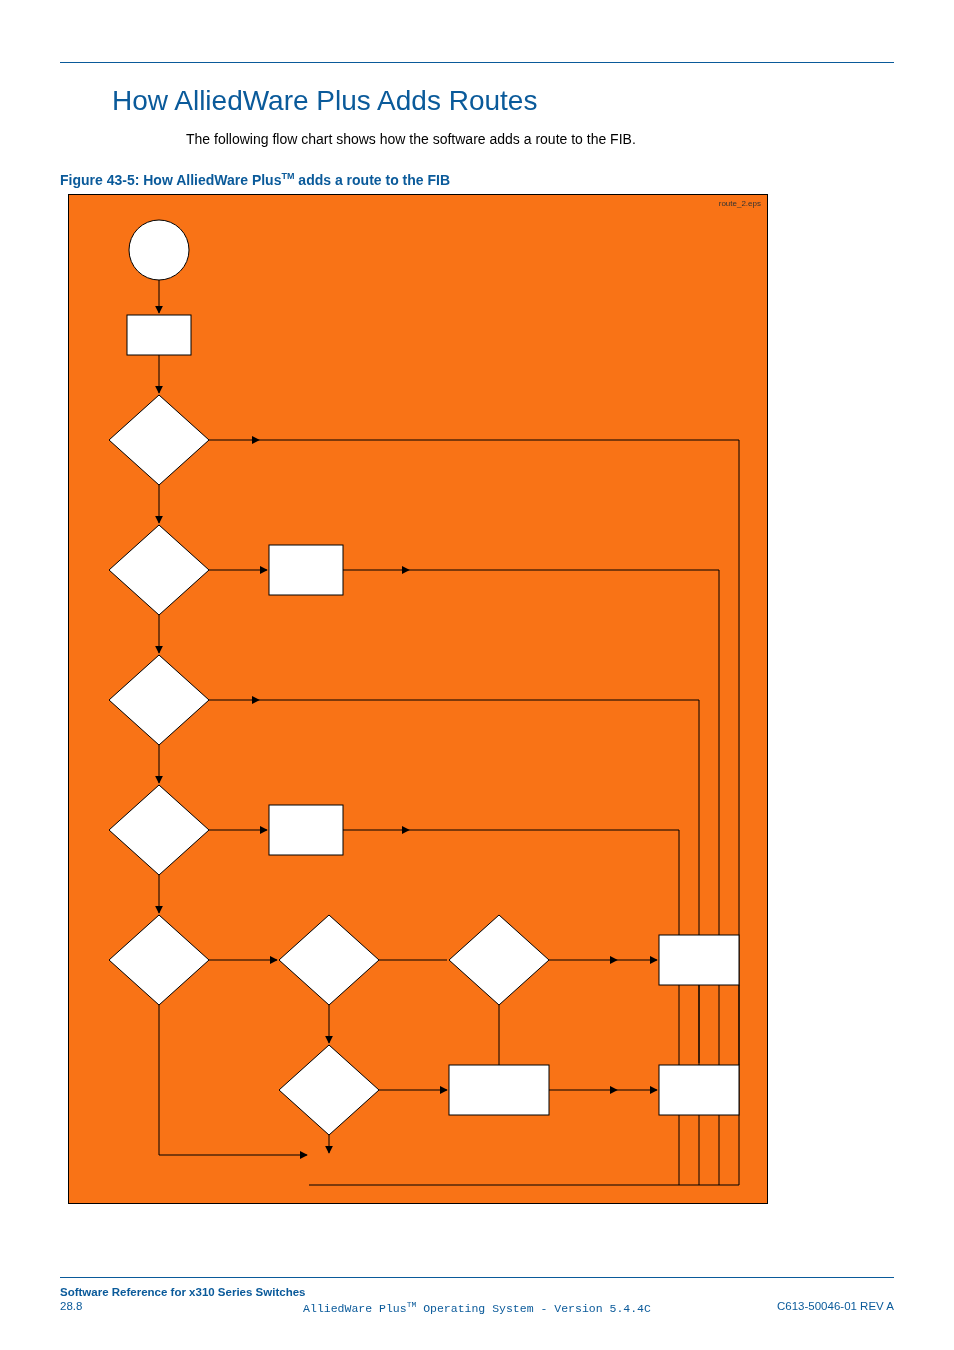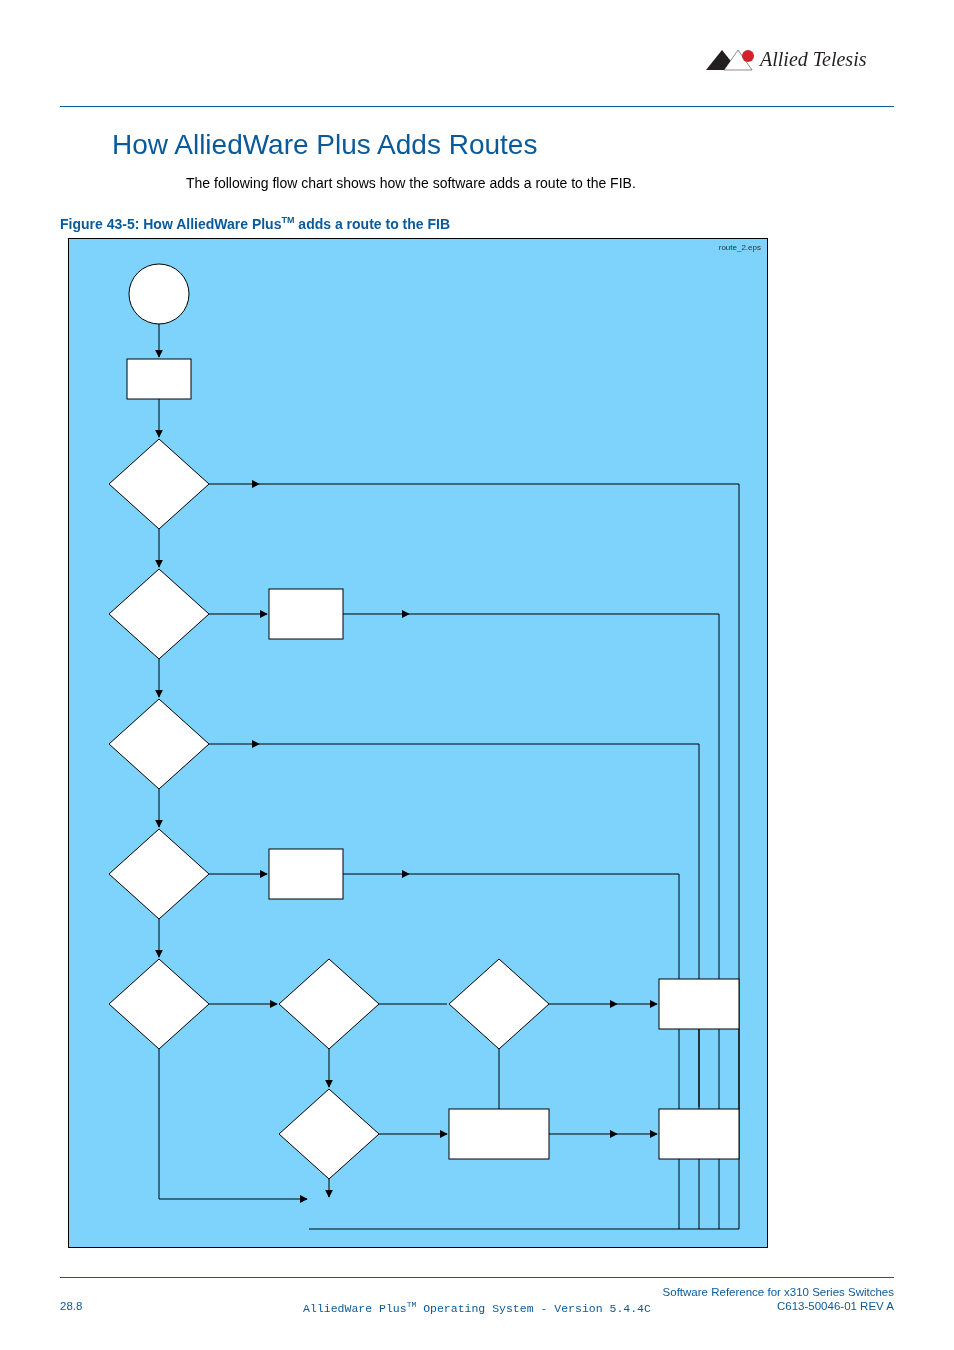--- a/index.html
+++ b/index.html
@@ -52,71 +52,60 @@
     margin-top: 24px;
   }
   .figcap sup { font-size: 9px; }
   .fig-wrap {
     margin-left: 8px;
     margin-top: 6px;
     width: 700px;
     height: 1010px;
     border: 1px solid #000;
     position: relative;
-    background: #7dd3fc;
+    background: #f97316;
   }
   .eps-label {
     position: absolute;
     top: 4px; right: 6px;
     font-size: 8px;
     color: #333;
   }
   .footer {
     position: absolute;
     left: 60px; right: 60px;
     bottom: 34px;
   }
   .hr-bot {
     border: none;
     border-top: 1.5px solid #0a5a9a;
     margin-bottom: 8px;
   }
   .foot-line1 {
-    text-align: right;
+    text-align: left;
     color: #0a5a9a;
     font-size: 11.5px;
+    font-weight: bold;
   }
   .foot-line2 {
     position: relative;
     font-size: 11.5px;
     color: #0a5a9a;
     margin-top: 2px;
     height: 16px;
   }
   .foot-pg { position: absolute; left: 0; }
   .foot-center { position: absolute; left: 0; right: 0; text-align: center; font-family: Liberation Mono, monospace; }
   .foot-rev { position: absolute; right: 0; margin-left: 12px; }
   .foot-line2 sup { font-size: 8px; }
 </style>
 </head>
 <body>
 
 <div class="page">
-  <div class="header">
-    <div class="logo">
-      <svg width="190" height="32" viewBox="0 0 190 32">
-        <g>
-          <polygon points="2,26 18,6 34,26" fill="#231f20"></polygon>
-          <polygon points="20,26 34,6 48,26" fill="#fff" stroke="#231f20" stroke-width="0.5"></polygon>
-          <circle cx="44" cy="12" r="6" fill="#d2232a"></circle>
-        </g>
-        <text x="56" y="22" font-family="Georgia, 'Times New Roman', serif" font-style="italic" font-size="20" fill="#231f20">Allied Telesis</text>
-      </svg>
-    </div>
-  </div>
   <hr class="hr-top">
 
   <h1 class="section-title">How AlliedWare Plus Adds Routes</h1>
   <p class="intro">The following flow chart shows how the software adds a route to the FIB.</p>
 
   <p class="figcap">
     <span>Figure 43-5: How AlliedWare Plus</span><sup>TM</sup><span> adds a route to the FIB</span>
   </p>
 
   <div class="fig-wrap">

